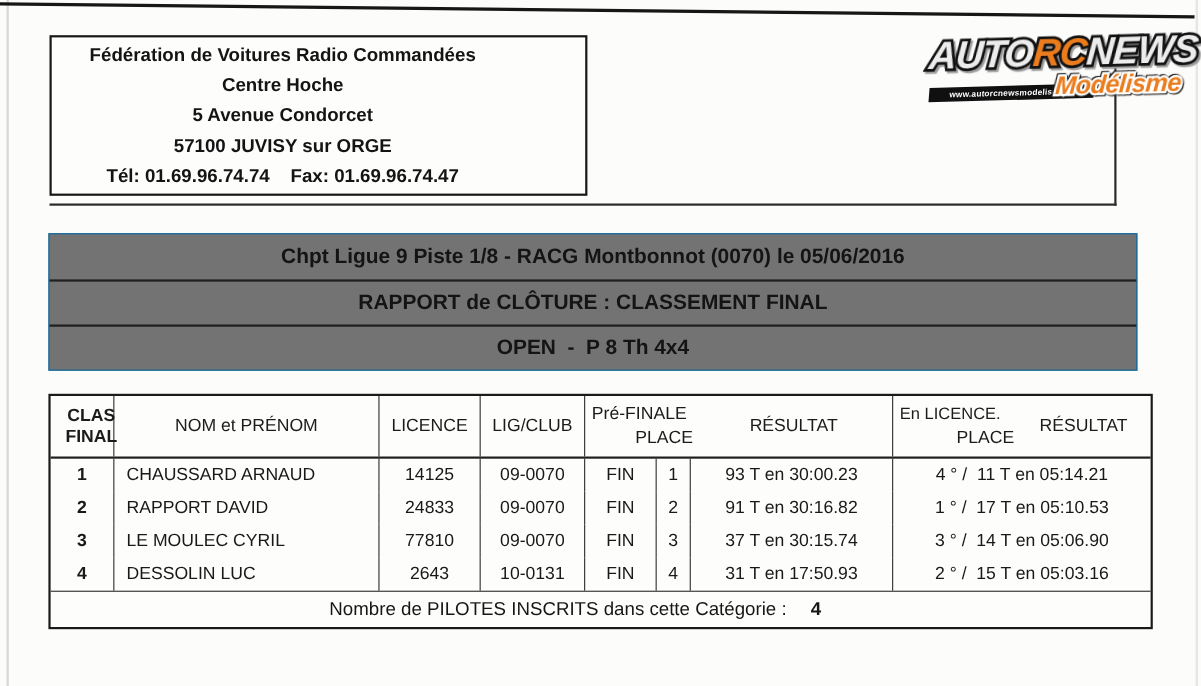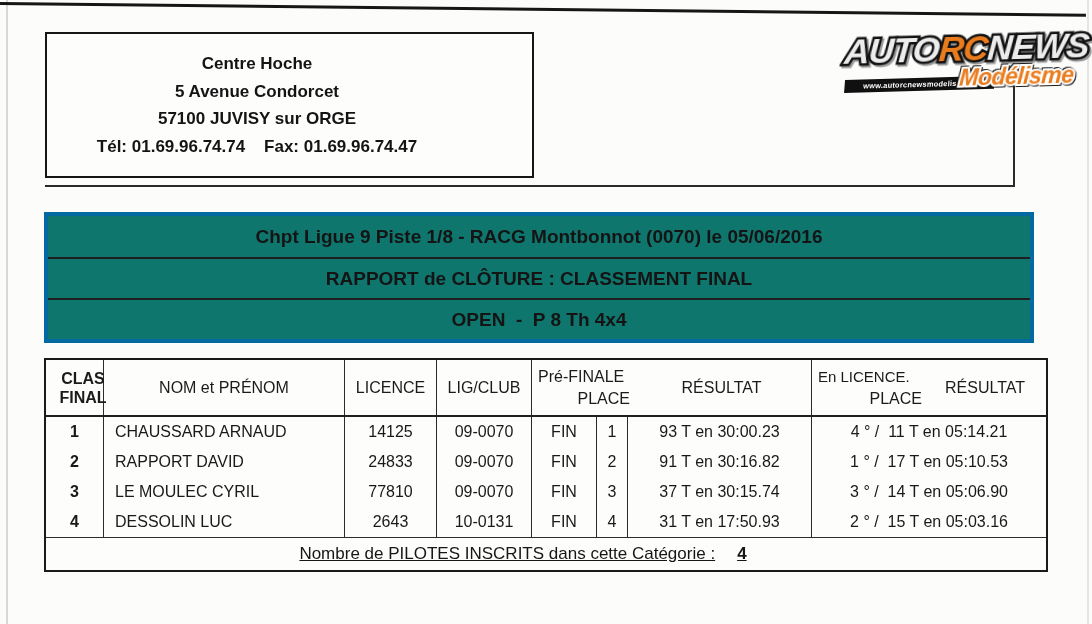--- a/index.html
+++ b/index.html
@@ -45,21 +45,21 @@
   }
   .logo-sub {
     position:absolute; left:116px; top:32px;
     font-style:italic; font-weight:bold; font-size:23px; letter-spacing:-.5px;
     color:#ea7c1d; transform:skewX(-6deg); white-space:nowrap;
     paint-order:stroke fill; -webkit-text-stroke:4px #ffffff;
     filter:drop-shadow(1.2px 1.2px 0 #1a1a1a) drop-shadow(-.6px -.6px 0 #1a1a1a);
   }
 
   
-  .titlebox { position:absolute; left:44px; top:212px; width:990px; border:4px solid #0369a1; background:#0f766e; }
+  .titlebox { position:absolute; left:44px; top:212px; width:990px; border:1px solid #0369a1; background:#737373; }
   .titlerow {
     height:41px; display:flex; align-items:center; justify-content:center;
     font-weight:bold; font-size:19px; color:#141414;
   }
   .titlerow + .titlerow { border-top:2px solid #1f1f1f; }
 
   
   .rtable { position:absolute; left:44px; top:358px; width:1004px; border:2px solid #1a1a1a; background:#fdfdfc; font-size:16px; }
   .thead { display:grid; grid-template-columns:58px 241px 92px 95px 280px 1fr; height:57px; border-bottom:2px solid #1f1f1f; }
   .thead > div { border-right:1.5px solid #2b2b2b; }
@@ -76,37 +76,38 @@
 
   .trow { display:grid; grid-template-columns:58px 241px 92px 95px 65px 31px 184px 1fr; height:30px; }
   .trow > div { border-right:1.5px solid #2b2b2b; display:flex; align-items:center; justify-content:center; color:#191919; }
   .trow > div:last-child { border-right:none; }
   .c-clas { font-weight:bold; }
   .c-name { justify-content:flex-start !important; padding-left:11px; }
 
   .tfoot {
     height:33px; border-top:1.5px solid #2b2b2b;
     display:flex; align-items:center; justify-content:center;
-    font-size:17px; color:#161616; transform:none;text-decoration:underline;
+    font-size:17px; color:#161616; transform:none;
   }
   .tfoot .flabel { margin-left:-46px; }
   .tfoot .fvalue { font-weight:bold; margin-left:22px; }
 </style>
 </head>
 <body>
 
 <div id="page">
 
   <div class="scan-edge-left"></div>
   <div class="scan-edge-right"></div>
   <div class="frame-top"></div>
   <div class="frame-right"></div>
   <div class="frame-bottom"></div>
 
   <div class="letterhead">
+    <div>Fédération de Voitures Radio Commandées</div>
     <div>Centre Hoche</div>
     <div>5 Avenue Condorcet</div>
     <div>57100 JUVISY sur ORGE</div>
     <div class="ws-pre">Tél: 01.69.96.74.74    Fax: 01.69.96.74.47</div>
   </div>
 
   <div class="logo">
     <div class="logo-main"><span class="lt">AUTO</span><span class="or">RC</span><span class="lt">NEWS</span></div>
     <div class="logo-urlbar">www.autorcnewsmodelisme.fr</div>
     <div class="logo-sub">Modélisme</div>

